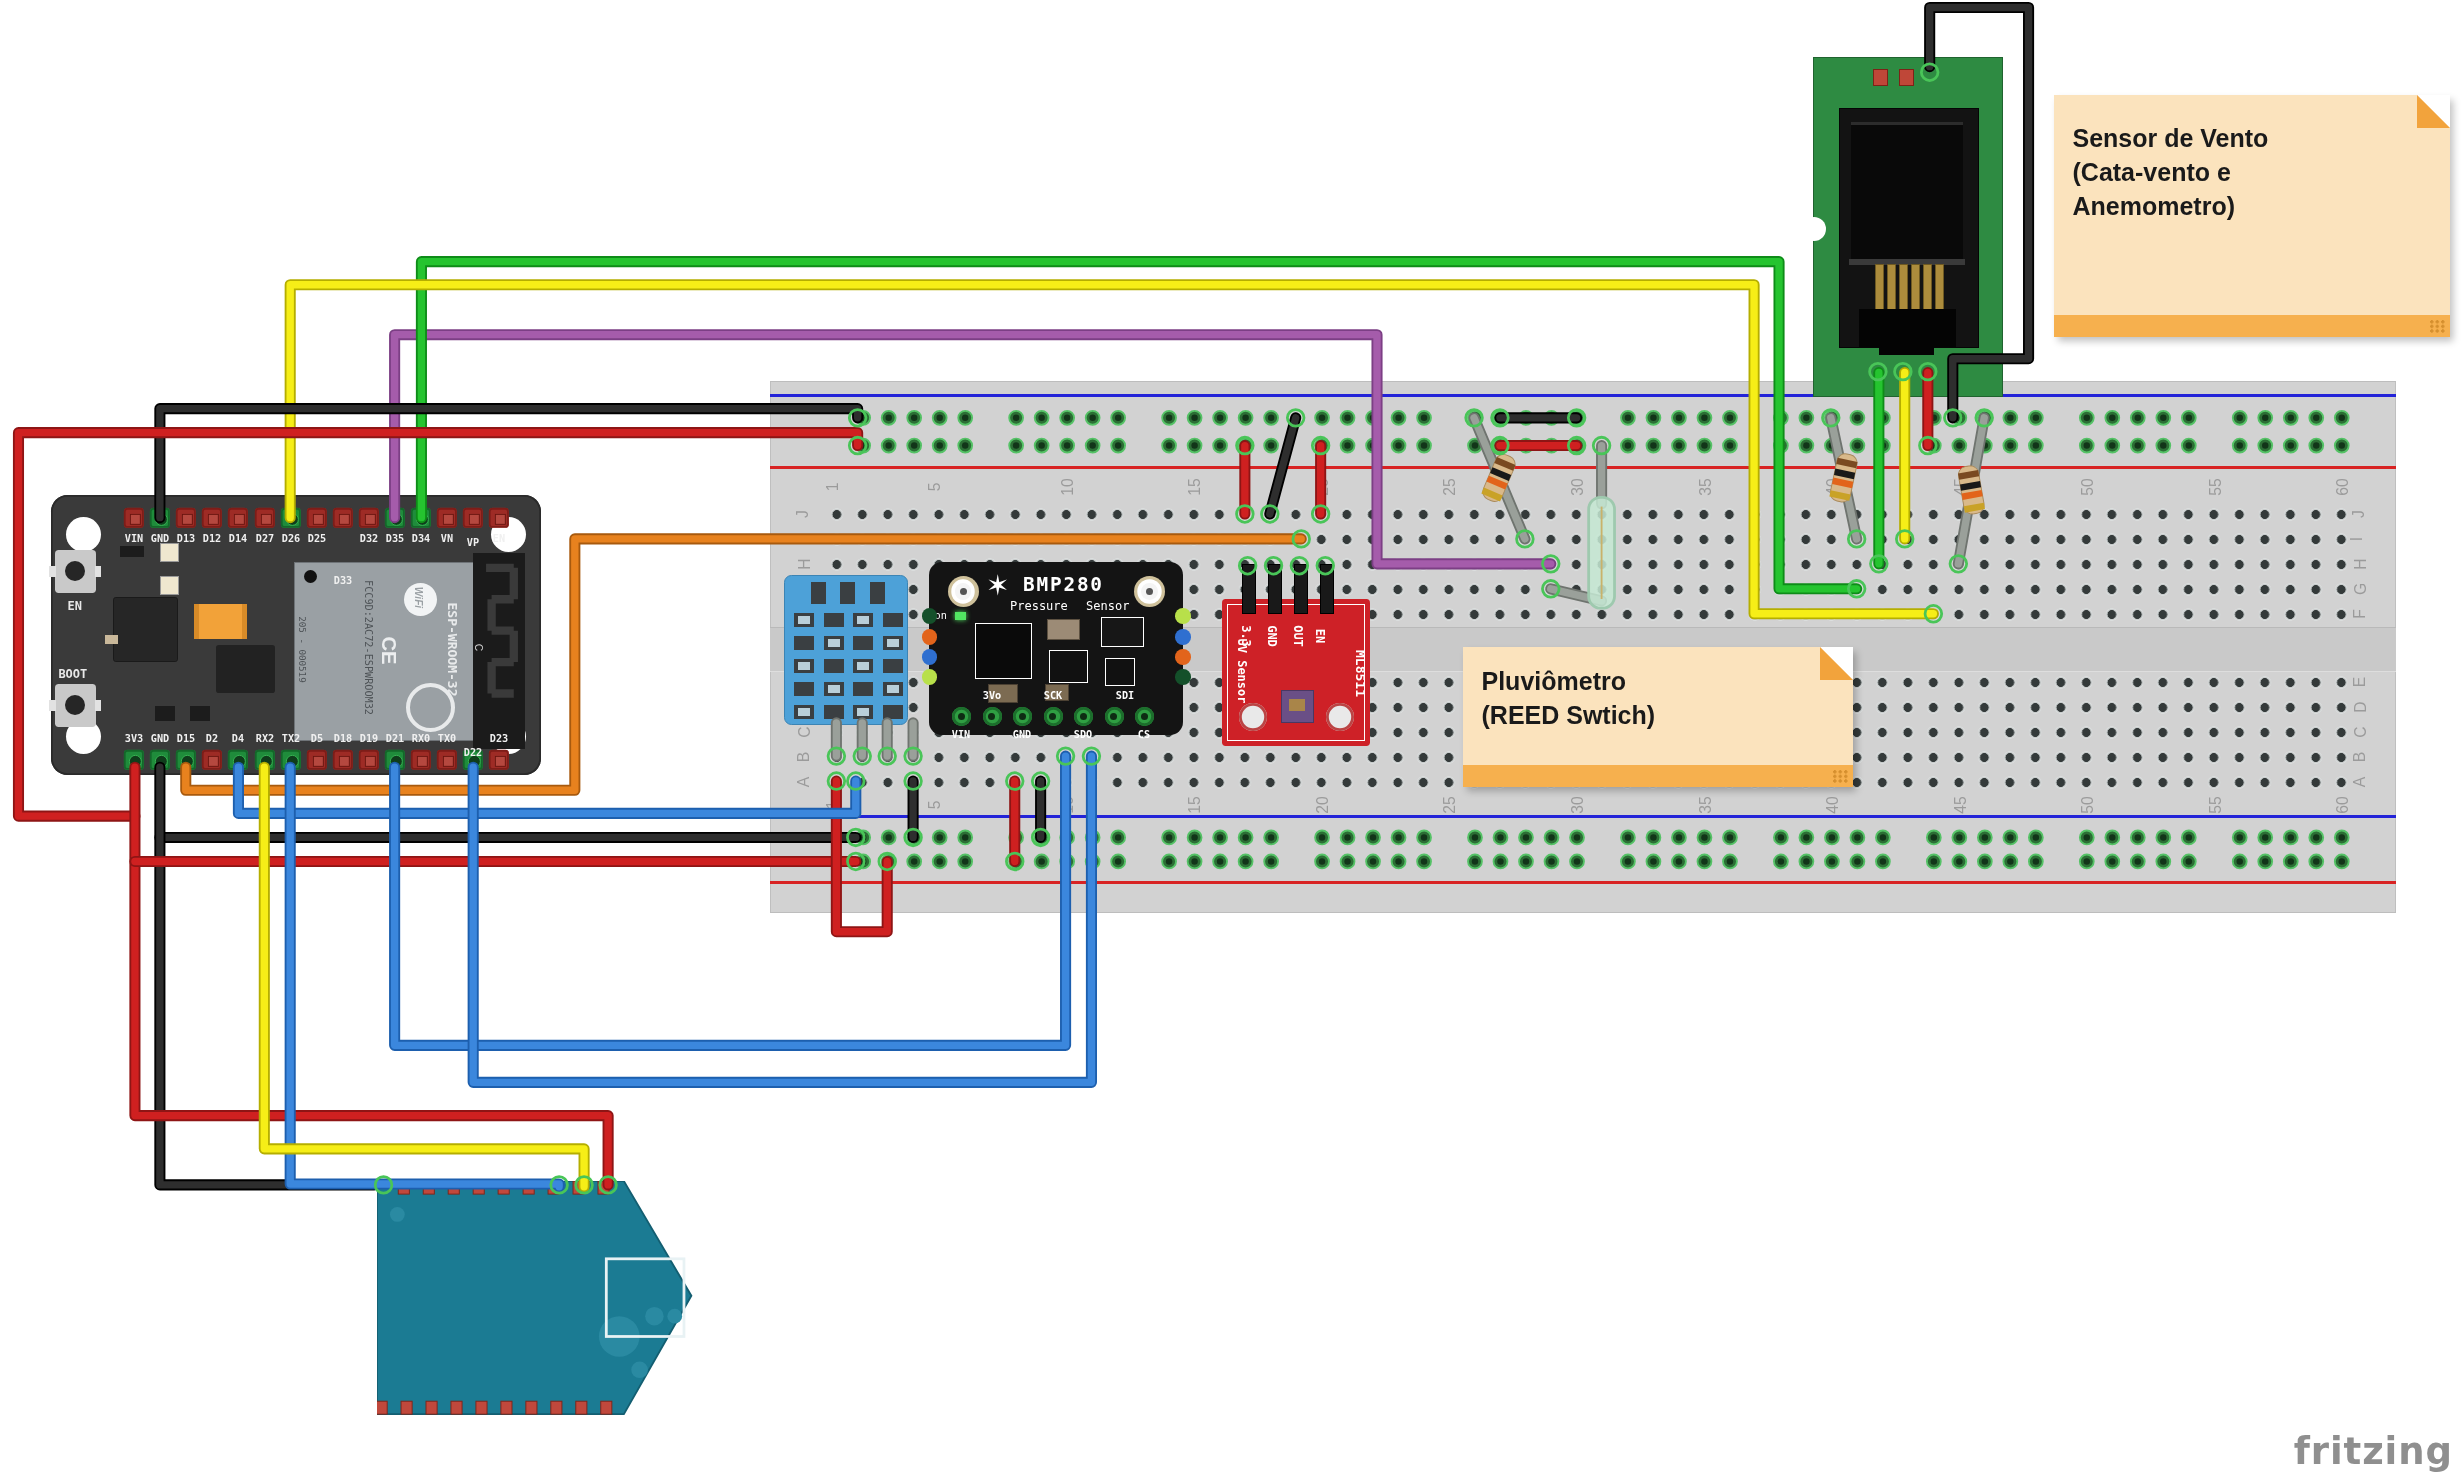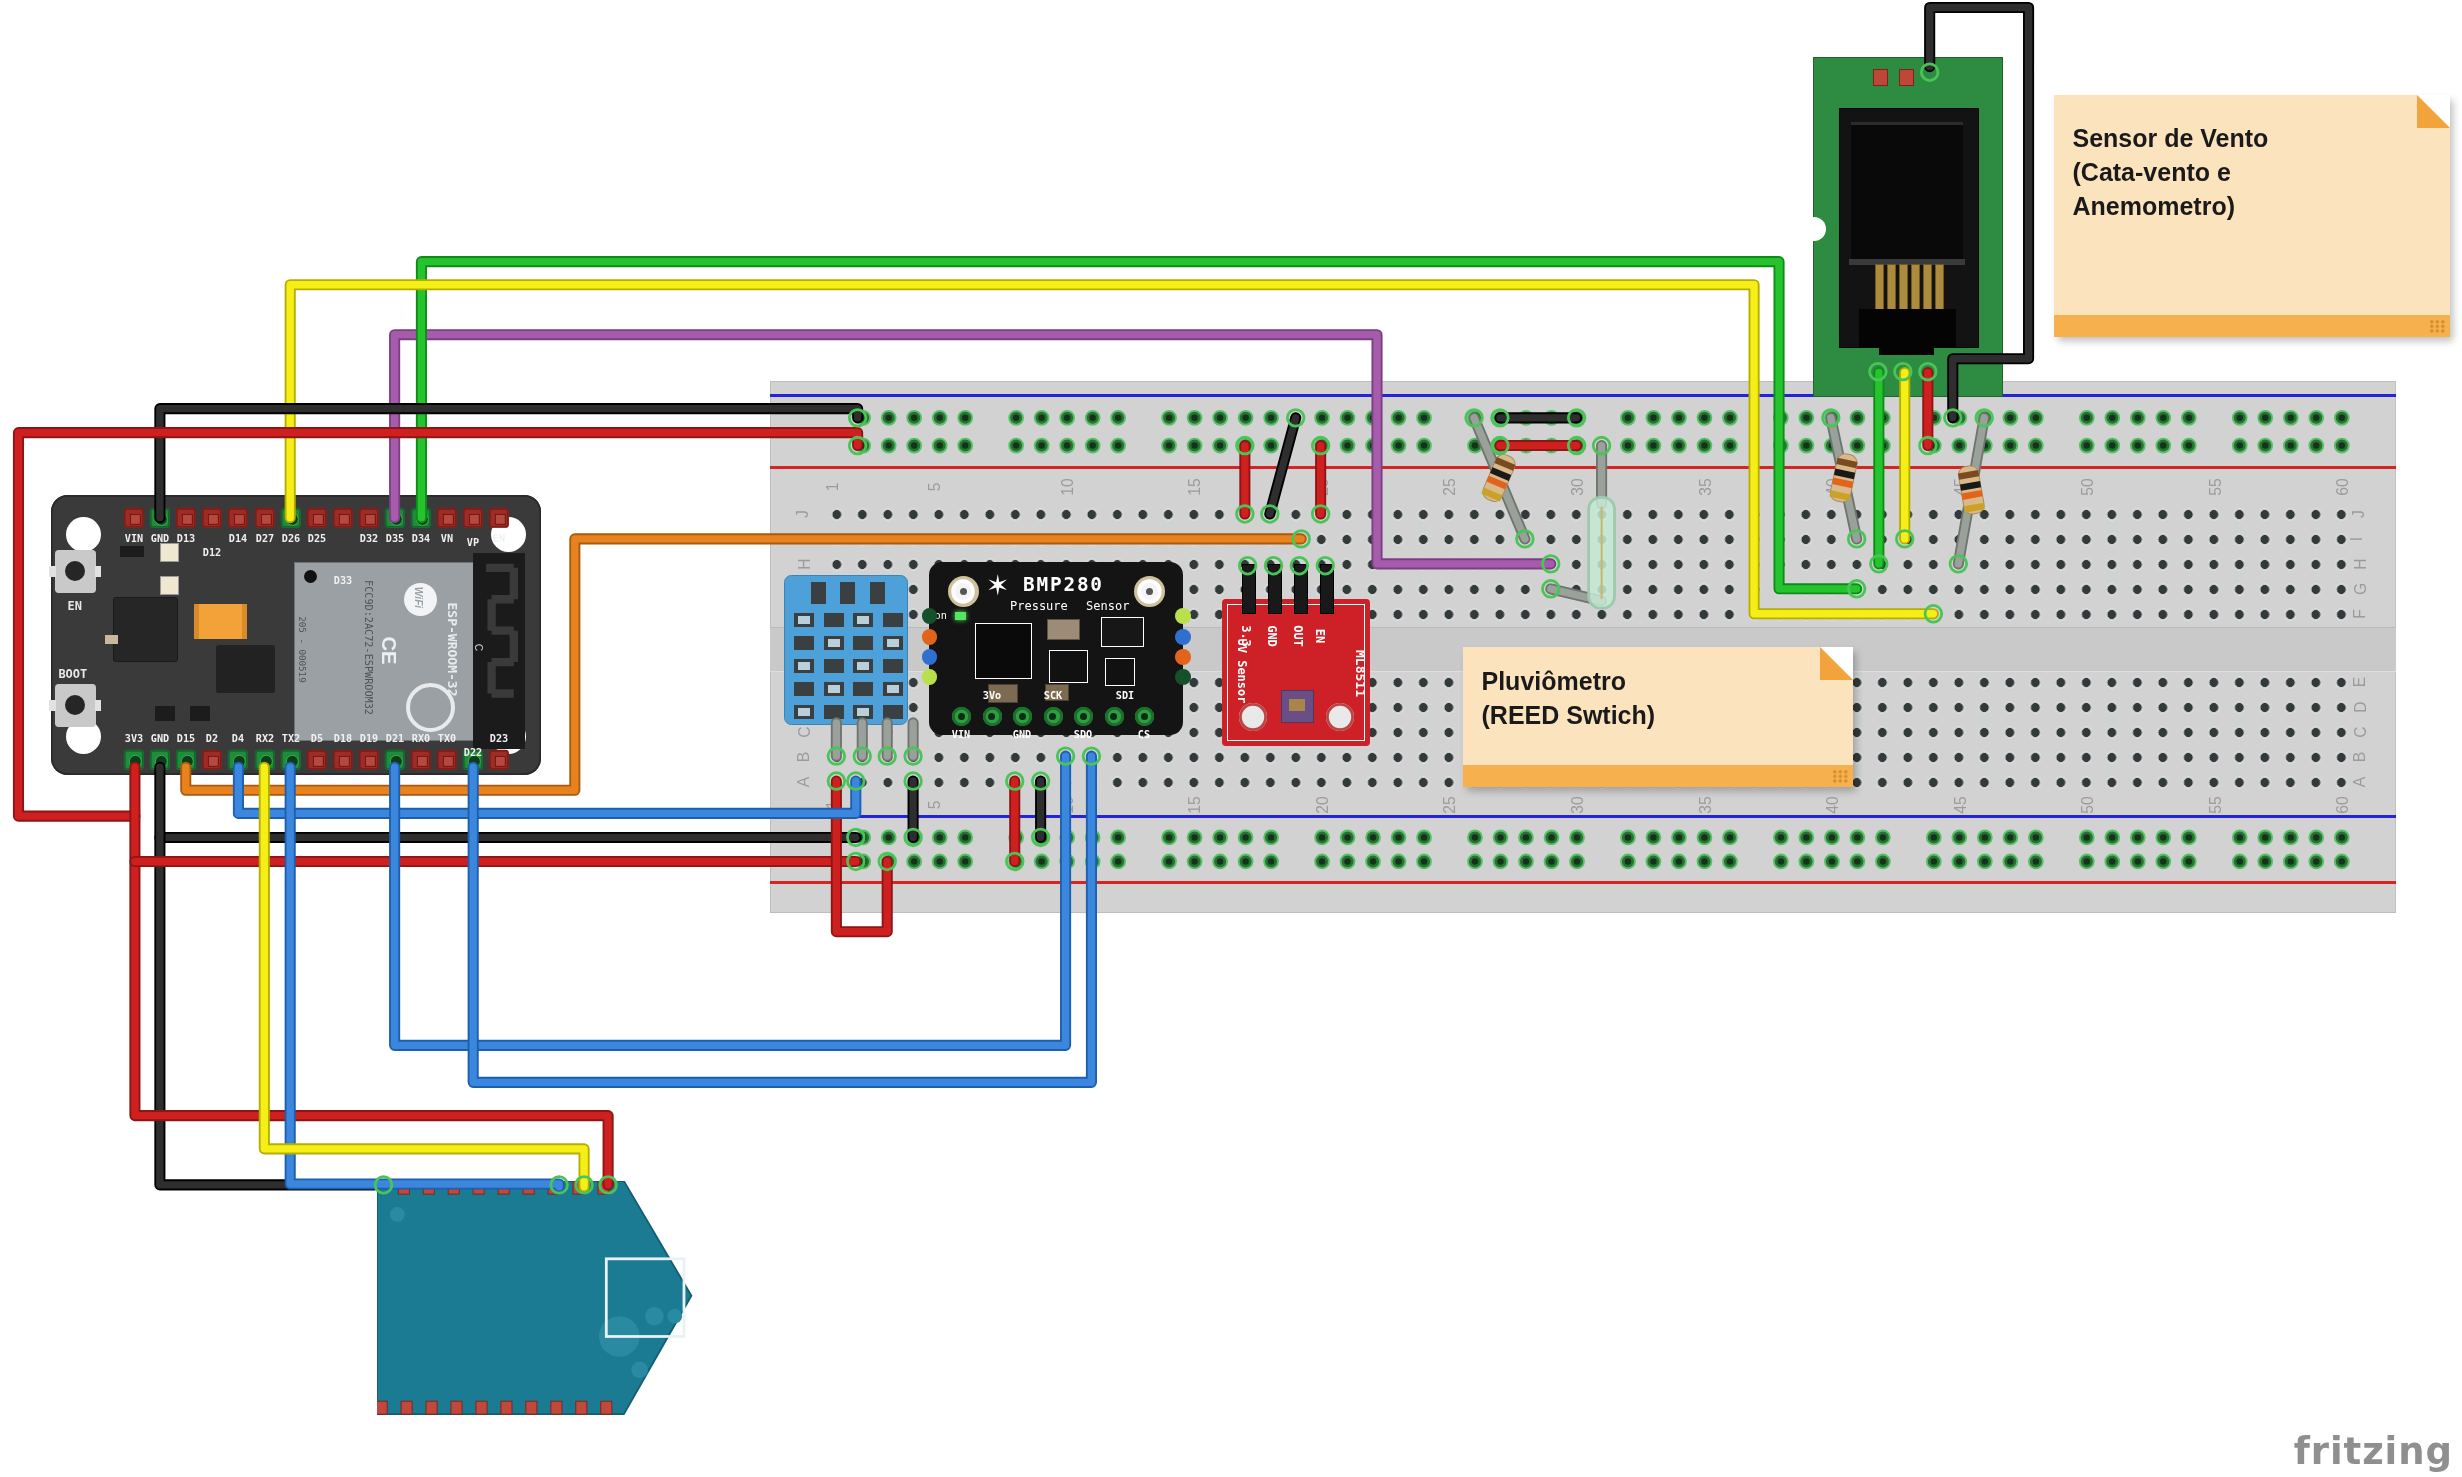--- a/index.html
+++ b/index.html
@@ -572,21 +572,21 @@
       <span class="vtext" style="left:1.8px;top:89px;font-size:10.2px;color:#cfcfcf;">C</span>
     </div>
     <div id="esp-pins">
         <div class="pad red" style="left: 83px; top: 23px;"></div>
         <span class="pinlabel" style="left: 83px; top: 38px;">VIN</span>
         <div class="pad green" style="left: 109px; top: 23px;"></div>
         <span class="pinlabel" style="left: 109px; top: 38px;">GND</span>
         <div class="pad red" style="left: 135px; top: 23px;"></div>
         <span class="pinlabel" style="left: 135px; top: 38px;">D13</span>
         <div class="pad red" style="left: 161px; top: 23px;"></div>
-        <span class="pinlabel" style="left: 161px; top: 52px;">D12</span>
+        <span class="pinlabel" style="left: 161px; top: 38px;">D12</span>
         <div class="pad red" style="left: 187px; top: 23px;"></div>
         <span class="pinlabel" style="left: 187px; top: 38px;">D14</span>
         <div class="pad red" style="left: 214px; top: 23px;"></div>
         <span class="pinlabel" style="left: 214px; top: 38px;">D27</span>
         <div class="pad green" style="left: 240px; top: 23px;"></div>
         <span class="pinlabel" style="left: 240px; top: 38px;">D26</span>
         <div class="pad red" style="left: 266px; top: 23px;"></div>
         <span class="pinlabel" style="left: 266px; top: 38px;">D25</span>
         <div class="pad red" style="left: 292px; top: 23px;"></div>
         <span class="pinlabel" style="left: 292px; top: 38px; margin-top: 42px;">D33</span>

